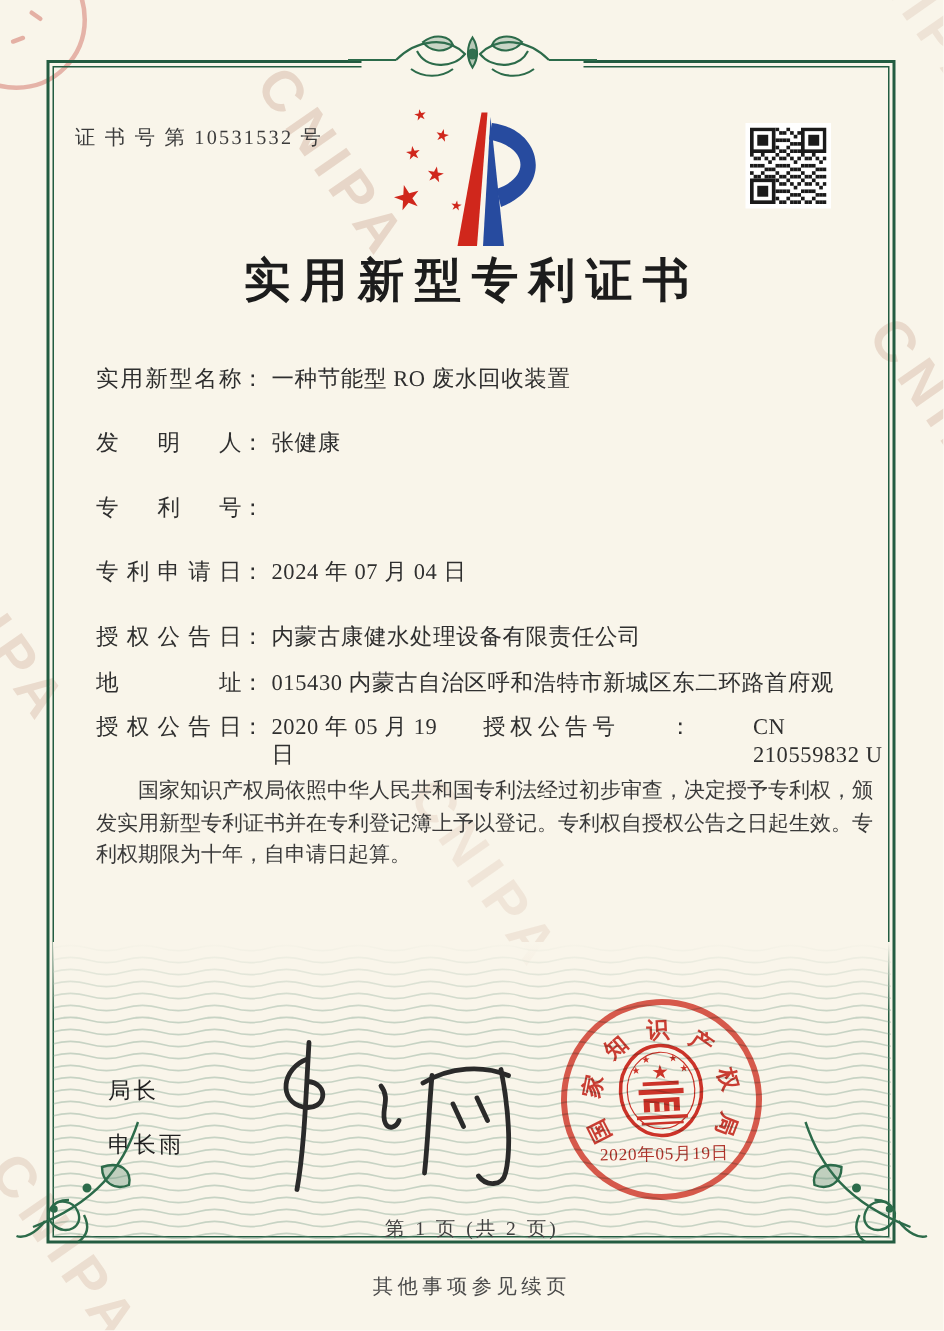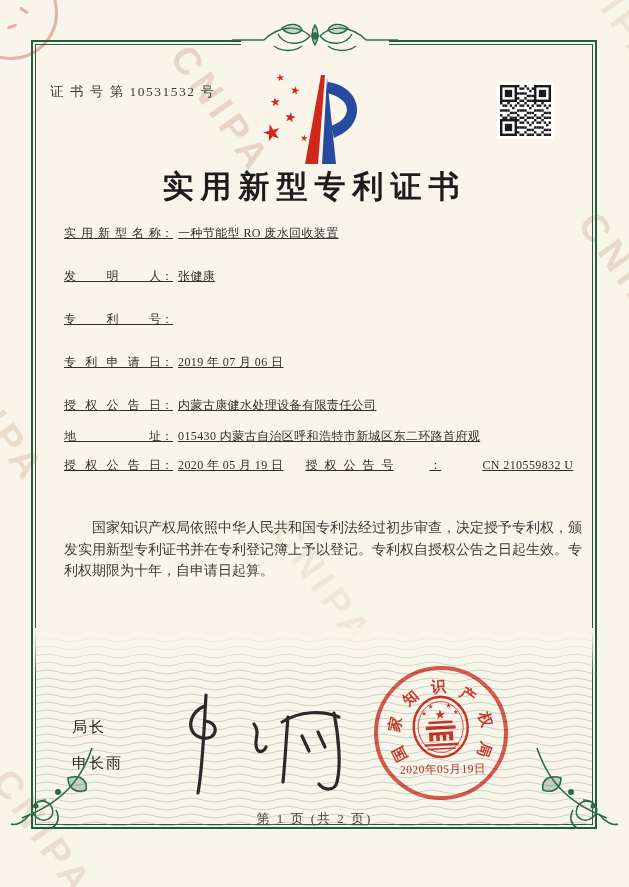--- a/index.html
+++ b/index.html
@@ -48,21 +48,21 @@
   .cert-no{position:absolute;left:50px;top:83px;font-size:13.5px;letter-spacing:1.5px;color:#3b3b3b;}
 
   .logo{position:absolute;left:256px;top:72px;width:116px;height:96px;}
   .logo .star{position:absolute;color:var(--logo-red);line-height:1;}
 
   .qr{position:absolute;left:497px;top:82px;width:57px;height:57px;background:#fff;padding:3px;box-sizing:border-box;}
 
   .title{position:absolute;left:0;right:0;top:166px;text-align:center;
          font-size:31px;font-weight:bold;letter-spacing:7px;color:#1c1c1c;}
 
-  .fields{position:absolute;left:64px;top:224px;right:40px;font-size:12px;line-height:19px;text-decoration:underline;}
+  .fields{position:absolute;left:64px;top:244px;right:40px;font-size:15px;line-height:19px;}
   .fields .row{display:flex;align-items:flex-start;margin-bottom:24px;}
   .fields .row.patentee{margin-bottom:12px;}
   .fields .row.addr{margin-bottom:10px;}
   .flabel{display:inline-block;width:97px;flex:none;text-align:justify;text-align-last:justify;}
   .colon{flex:none;margin-right:5px;}
   .fvalue{letter-spacing:.4px;}
   .pair2{display:flex;margin-left:22px;gap:36px;}
   .pair2 .flabel{width:88px;}
 
   .paras{position:absolute;left:64px;right:46px;top:517px;font-size:14px;
@@ -349,21 +349,21 @@
         <span class="colon">：</span>
       <span class="fvalue">张健康</span>
     </div>
     <div class="row">
       <span class="flabel">专利号</span>
         <span class="colon">：</span>
     </div>
     <div class="row">
       <span class="flabel">专利申请日</span>
         <span class="colon">：</span>
-      <span class="fvalue">2019 年 07 月 06 日</span>
+      <span class="fvalue">2024 年 07 月 04 日</span>
     </div>
     <div class="row patentee">
       <span class="flabel">授权公告日</span>
         <span class="colon">：</span>
       <span class="fvalue">内蒙古康健水处理设备有限责任公司</span>
     </div>
     <div class="row addr">
       <span class="flabel">地址</span>
         <span class="colon">：</span>
       <span class="fvalue">
@@ -428,14 +428,15 @@
   <span class="seal-char" style="transform: translate(-50%, -50%) rotate(-114deg) translateY(-46px);">国</span>
       <span class="seal-char" style="transform: translate(-50%, -50%) rotate(-76deg) translateY(-46px);">家</span>
       <span class="seal-char" style="transform: translate(-50%, -50%) rotate(-38deg) translateY(-46px);">知</span>
       <span class="seal-char" style="transform: translate(-50%, -50%) rotate(0deg) translateY(-46px);">识</span>
       <span class="seal-char" style="transform: translate(-50%, -50%) rotate(38deg) translateY(-46px);">产</span>
       <span class="seal-char" style="transform: translate(-50%, -50%) rotate(76deg) translateY(-46px);">权</span>
       <span class="seal-char" style="transform: translate(-50%, -50%) rotate(114deg) translateY(-46px);">局</span>
     </div>
 
   <div class="page-num">第 1 页 (共 2 页)</div>
+  <div class="footer-note">其他事项参见续页</div>
 
 </div>
 
 </body></html>

